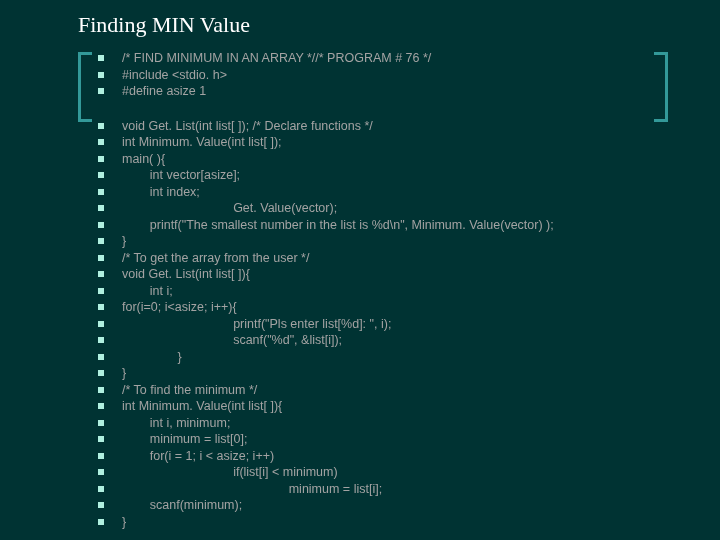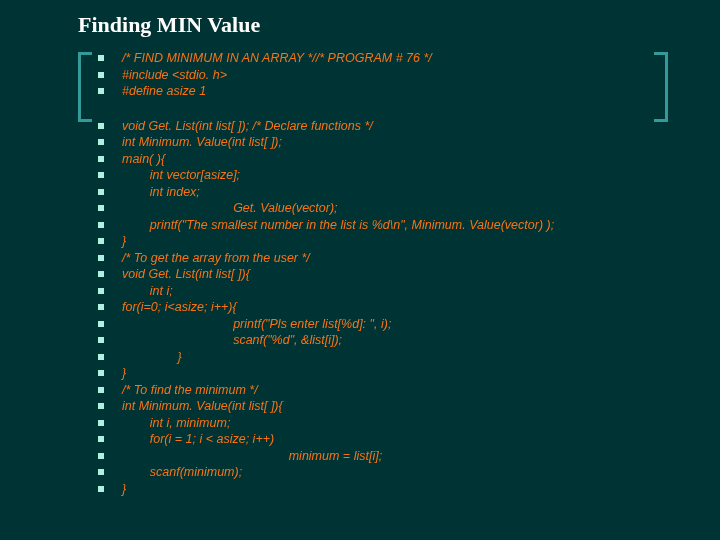--- a/index.html
+++ b/index.html
@@ -11,21 +11,21 @@
     overflow: hidden;
     position: relative;
   }
   .title {
     position: absolute;
     top: 12px;
     left: 78px;
     color: #ffffff;
     font-family: "Comic Sans MS", "Comic Sans", cursive;
     font-size: 22px;
-    font-weight: bold;
+    font-weight: normal;
   }
   .bracket {
     position: absolute;
     border: 3px solid #339999;
   }
   .bracket-left {
     top: 52px;
     left: 78px;
     width: 14px;
     height: 70px;
@@ -54,24 +54,23 @@
   }
   .bullet {
     width: 6px;
     height: 6px;
     background: #b0f0e0;
     margin-top: 5px;
     margin-right: 18px;
     flex-shrink: 0;
   }
   .text {
-    color: #f97316;
+    color: #a3a3a3;
     font-size: 12.5px;
     white-space: pre;
-    font-style: italic;
   }
 </style>
 </head>
 <body>
 
 <div class="title">Finding MIN Value</div>
 
 <div class="bracket bracket-left"></div>
 <div class="bracket bracket-right"></div>
 
@@ -162,21 +161,29 @@
       <div class="line">
         <div class="bullet"></div>
         <div class="text">int Minimum. Value(int list[ ]){</div>
       </div>
       <div class="line">
         <div class="bullet"></div>
         <div class="text">        int i, minimum;</div>
       </div>
       <div class="line">
         <div class="bullet"></div>
+        <div class="text">        minimum = list[0];</div>
+      </div>
+      <div class="line">
+        <div class="bullet"></div>
         <div class="text">        for(i = 1; i &lt; asize; i++)</div>
+      </div>
+      <div class="line">
+        <div class="bullet"></div>
+        <div class="text">                                if(list[i] &lt; minimum)</div>
       </div>
       <div class="line">
         <div class="bullet"></div>
         <div class="text">                                                minimum = list[i];</div>
       </div>
       <div class="line">
         <div class="bullet"></div>
         <div class="text">        scanf(minimum);</div>
       </div>
       <div class="line">

